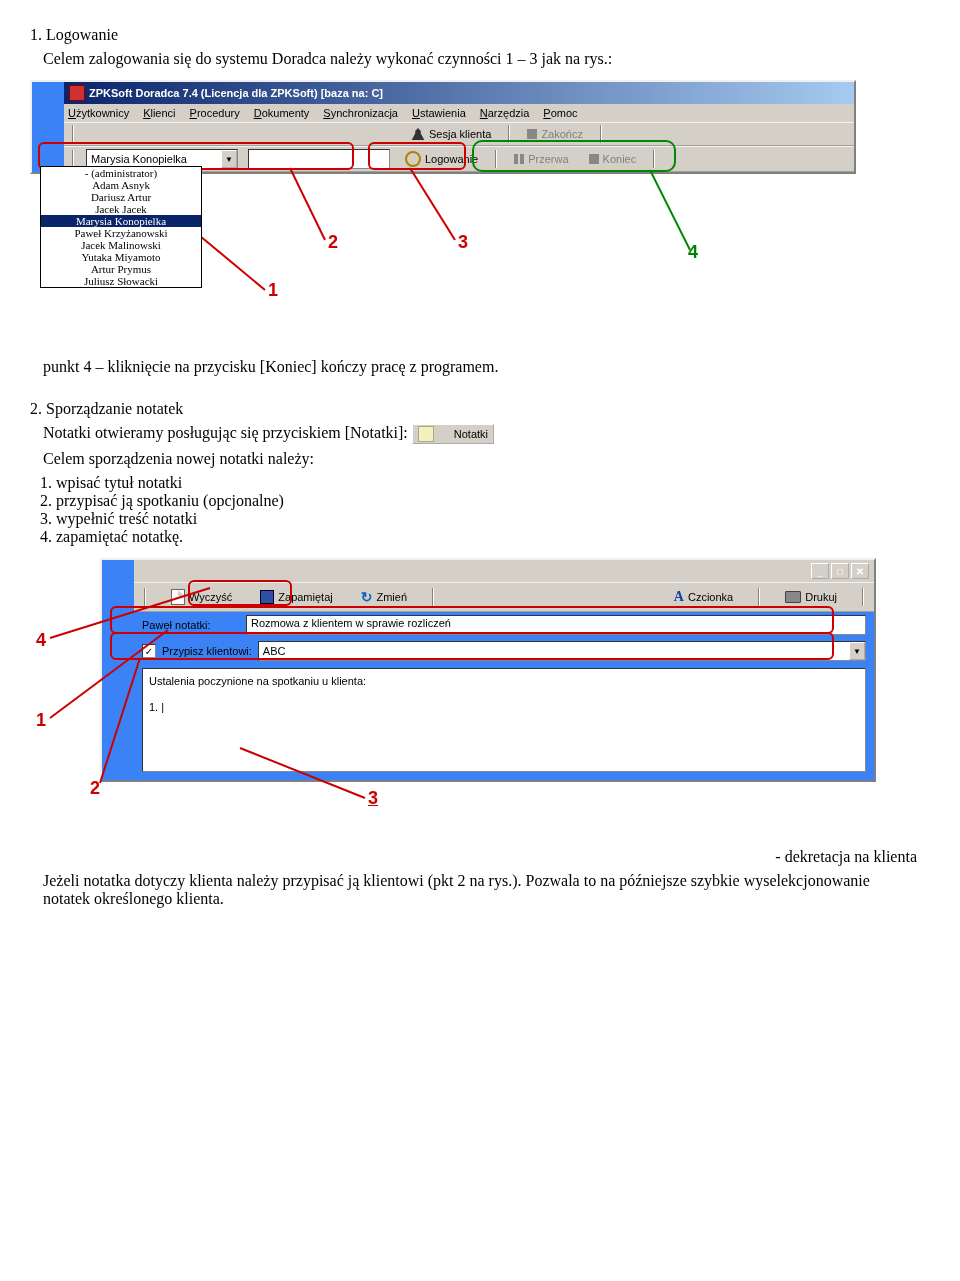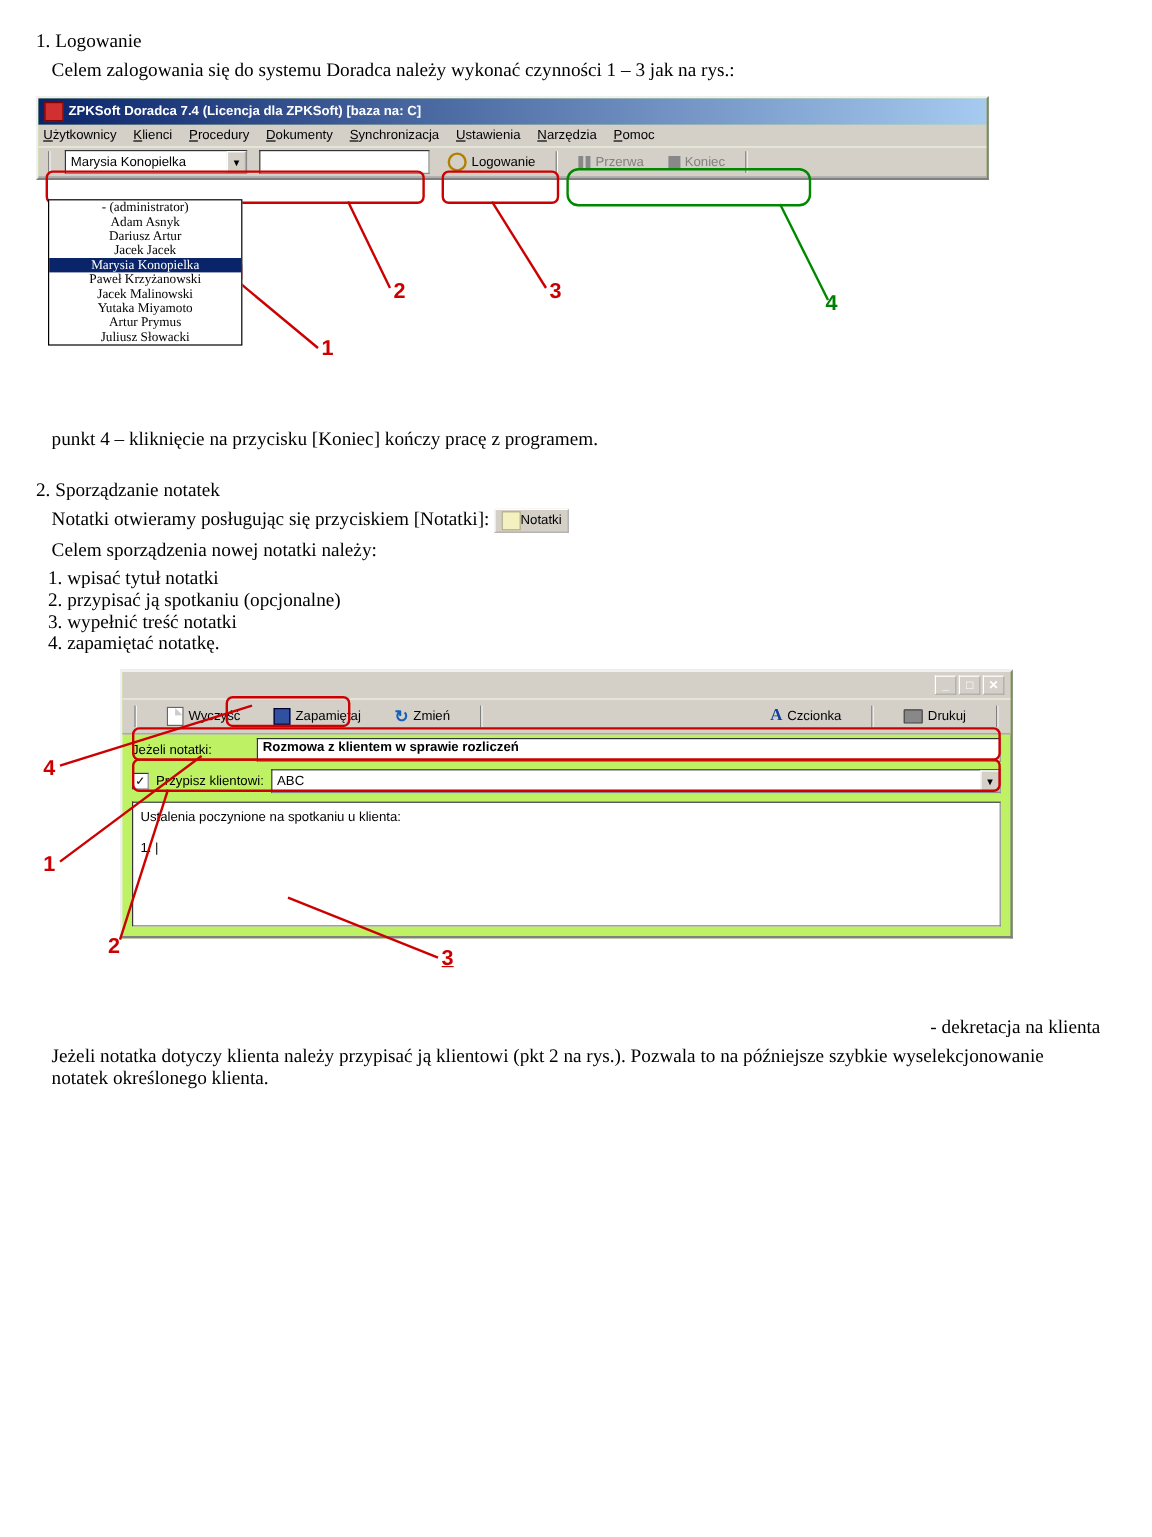--- a/index.html
+++ b/index.html
@@ -11,26 +11,27 @@
     color: #000;
     width: 900px;
   }
   .doc-text { font-size: 16px; margin: 6px 13px; }
   .heading { font-size: 16px; margin: 6px 0 4px; }
   ol.steps { margin: 2px 0 10px 26px; padding: 0; }
   ol.steps li { margin: 0; padding: 0; }
 
   
   .win {
-    background: #bef264;
+    background: #3b82f6;
     border: 2px solid;
     border-color: #f0f0f0 #808080 #808080 #f0f0f0;
     font-family: Tahoma, Arial, sans-serif;
     font-size: 11px;
     color: #000;
+    padding-left: 32px;
   }
   .titlebar {
     background: linear-gradient(to right, #0a246a, #a6caf0);
     color: #fff;
     padding: 3px 5px;
     display: flex;
     align-items: center;
     font-weight: bold;
     font-size: 11px;
   }
@@ -117,21 +118,21 @@
   .checkbox { width:12px;height:12px;background:#fff;border:1px inset #888;display:inline-flex;align-items:center;justify-content:center;font-size:10px;}
 
   .textarea {
     background:#fff; border:1px inset #888; margin:4px 8px 8px; padding:6px; font-size:11px;
     min-height: 90px;
   }
   .redbox { border:2px solid #c00; border-radius:6px; position:absolute; pointer-events:none; }
   .greenbox { border:2px solid #008800; border-radius:10px; position:absolute; pointer-events:none;}
 
   .notatki-chip {
-    display:inline-flex; align-items:center; gap:0;
+    display:inline-flex; align-items:center; gap:20px;
     background:#d4d0c8; border:1px outset #fff; padding:1px 5px;
     font-family: Tahoma, sans-serif; font-size:11px; vertical-align:middle;
   }
 </style>
 </head>
 <body>
 
 <p class="heading">1. Logowanie</p>
 <p class="doc-text">Celem zalogowania się do systemu Doradca należy wykonać czynności 1 – 3 jak na rys.:</p>
 
@@ -143,20 +144,34 @@
     </div>
     <div class="menubar">
       <span class="underline-first">Użytkownicy</span>
       <span class="underline-first">Klienci</span>
       <span class="underline-first">Procedury</span>
       <span class="underline-first">Dokumenty</span>
       <span class="underline-first">Synchronizacja</span>
       <span class="underline-first">Ustawienia</span>
       <span class="underline-first">Narzędzia</span>
       <span class="underline-first">Pomoc</span>
+    </div>
+    <div class="toolbar">
+      <div class="sep"></div>
+      <div style="width:310px;"></div>
+      <span class="tb-btn">
+        <span class="ic ic-person"></span>
+        <span>Sesja klienta</span>
+      </span>
+      <div class="sep"></div>
+      <span class="tb-btn disabled">
+        <span class="ic ic-stop"></span>
+        <span>Zakończ</span>
+      </span>
+      <div class="sep"></div>
     </div>
     <div class="toolbar" style="position:relative;">
       <div class="sep"></div>
       <div class="combo" style="width:150px;">
         <span class="combo-text">Marysia Konopielka</span>
         <span class="dd">▼</span>
       </div>
       <div class="combo" style="width:140px;"></div>
       <span class="tb-btn">
         <span class="ic-key"></span>
@@ -255,22 +270,22 @@
         <span>Czcionka</span>
       </span>
       <div class="sep"></div>
       <span class="tb-btn">
         <span class="ic-print"></span>
         <span>Drukuj</span>
       </span>
       <div class="sep"></div>
     </div>
     <div class="form-row">
-      <span style="width:98px;">Jeżeli notatki:</span>
-      <div class="field" style="flex:1;font-weight:bold;">
+      <span style="width:98px;">Paweł notatki:</span>
+      <div class="field" style="flex:1;">
         <span>Rozmowa z klientem w sprawie rozliczeń</span>
       </div>
     </div>
     <div class="form-row">
       <span class="checkbox">✓</span>
       <span>Przypisz klientowi:</span>
       <div class="combo" style="flex:1;">
         <span class="combo-text">ABC</span>
         <span class="dd">▼</span>
       </div>

